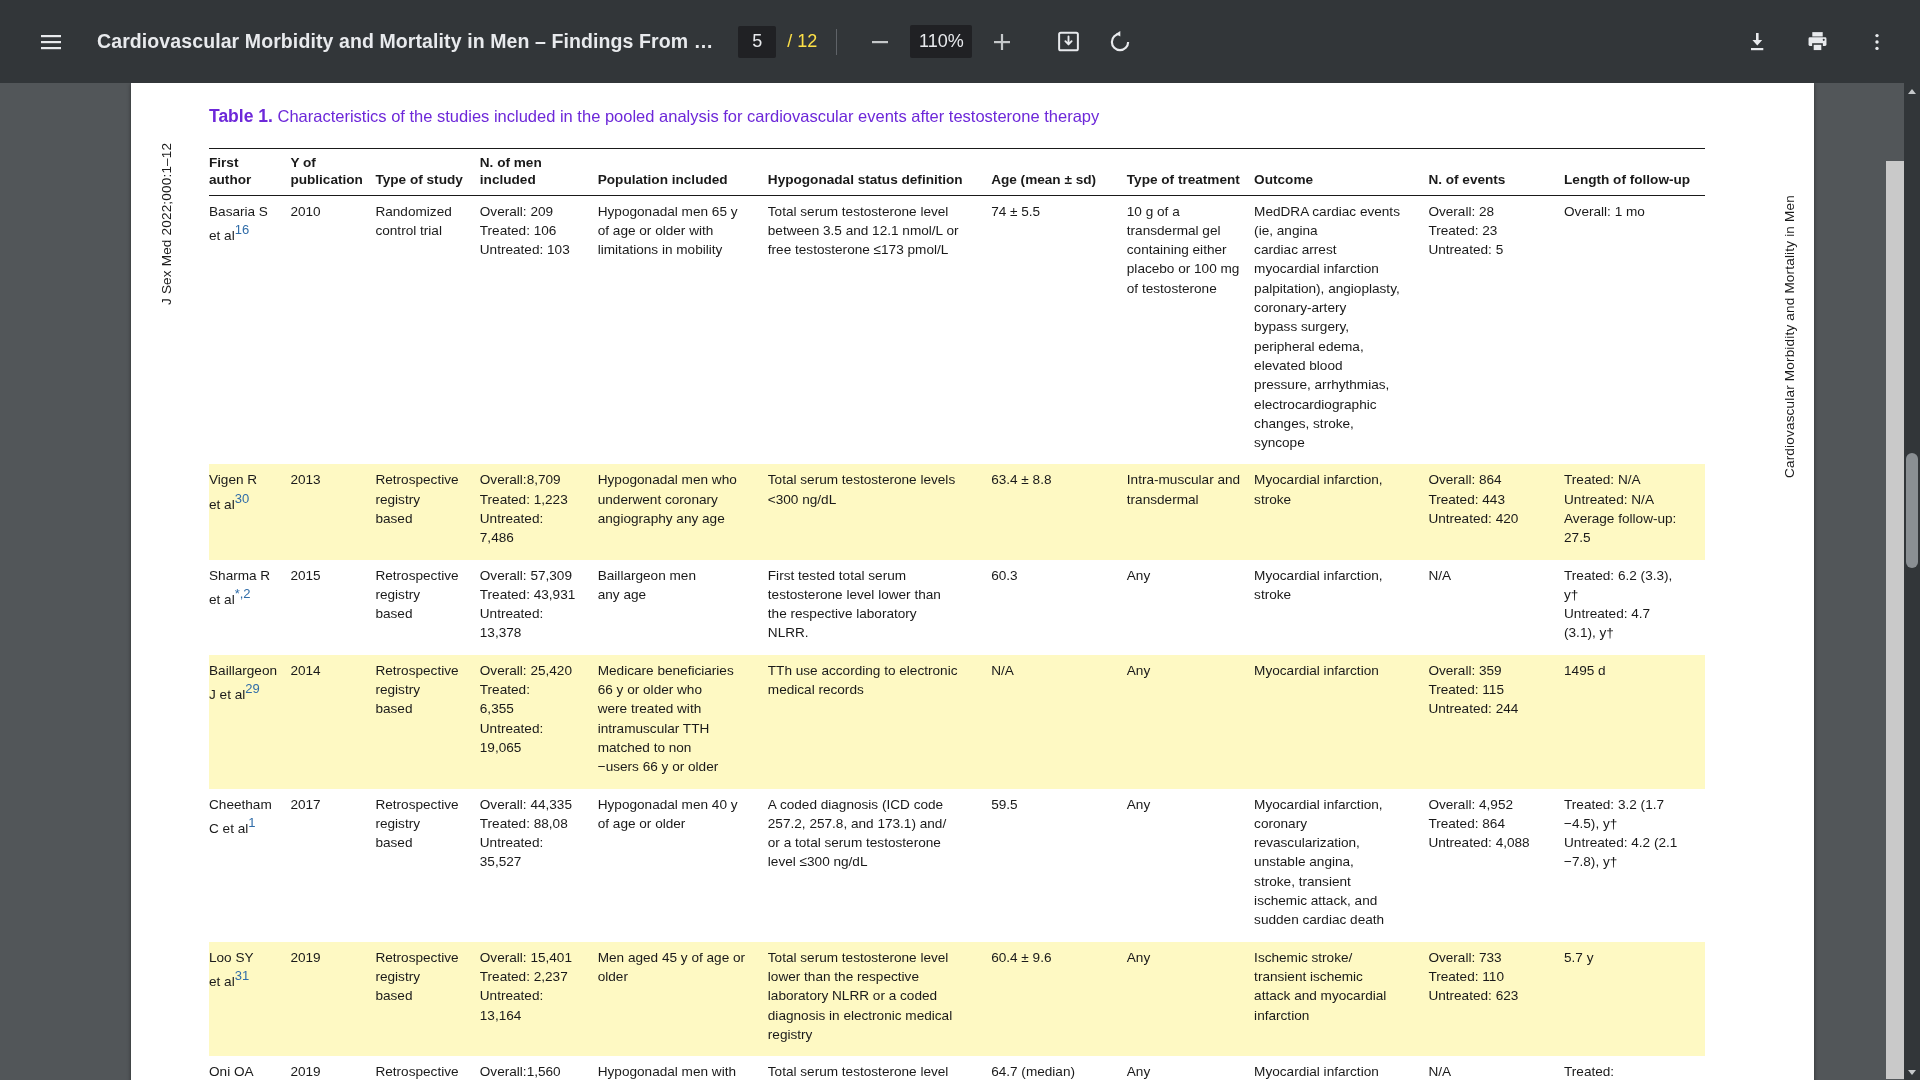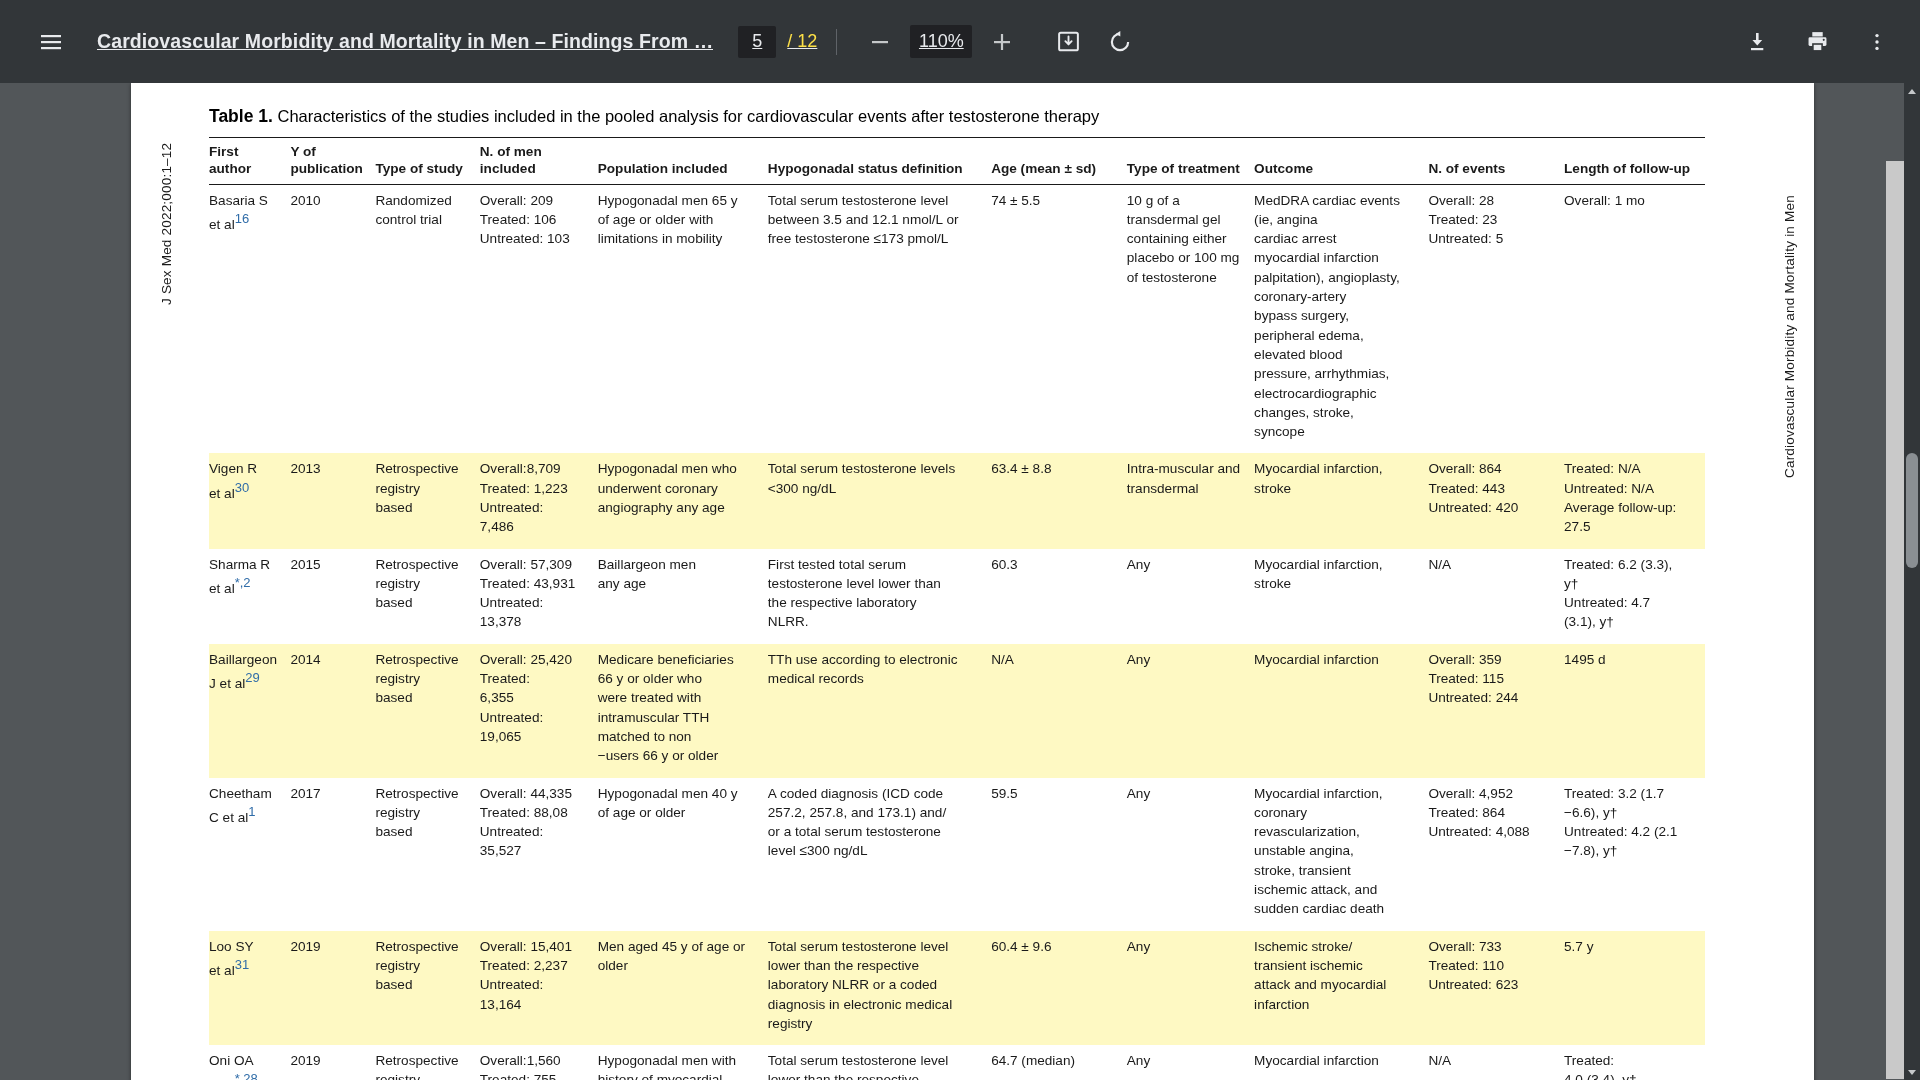--- a/index.html
+++ b/index.html
@@ -11,21 +11,20 @@
   }
 
   
   #toolbar {
     position: absolute; top: 0; left: 0;
     width: 1920px; height: 83px;
     background: #323639;
     display: flex; align-items: center;
     color: #e8eaed;
     z-index: 50;
-    text-decoration: underline;
   }
   .tb-btn {
     width: 48px; height: 48px;
     display: flex; align-items: center; justify-content: center;
     border-radius: 50%;
     flex: 0 0 auto;
     cursor: pointer;
   }
   #menu-btn { margin-left: 27px; }
   #doc-title {
@@ -131,22 +130,22 @@
   }
 
   
   #table-wrap {
     position: absolute;
     left: 78px; top: 22px;
     width: 1496px;
   }
   #table-caption {
     font-size: 16.5px;
-    color: #000000;
-    padding-bottom: 9px;
+    color: #6d28d9;
+    padding-bottom: 20px;
     border-bottom: 1.6px solid #1a1a1a;
     line-height: 1.3;
   }
   #table-caption b { font-weight: bold; font-size: 17.5px; }
 
   table#t1 {
     width: 100%;
     border-collapse: collapse;
     font-size: 13.6px;
     color: #1a1a1a;
@@ -485,21 +484,21 @@
    coronary
    revascularization,
    unstable angina,
    stroke, transient
    ischemic attack, and
    sudden cardiac death</td>
               <td>Overall: 4,952
 Treated: 864
 Untreated: 4,088</td>
               <td>Treated: 3.2 (1.7
-   −6.6), y†
+   −4.5), y†
 Untreated: 4.2 (2.1
    −7.8), y†</td>
             </tr>
             <tr class="shade">
               <td>Loo SY
 et al<span class="sup">31</span></td>
               <td>2019</td>
               <td>Retrospective
    registry
    based</td>

